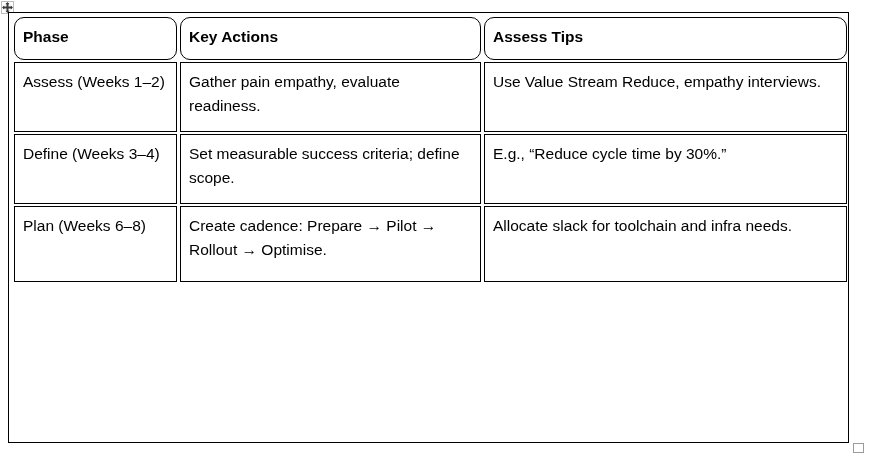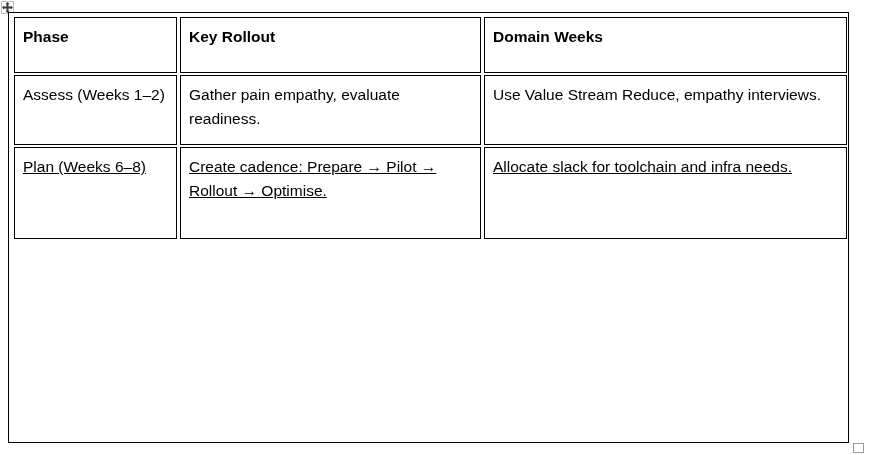--- a/index.html
+++ b/index.html
@@ -69,25 +69,26 @@
     font-family: "Liberation Sans", sans-serif;
     box-sizing: border-box;
   }
 
   col.c1 { width: 163px; }
   col.c2 { width: 301px; }
   col.c3 { width: 363px; }
 
   tr.header-row td {
     font-weight: bold;
-    height: 56px;
+    height: 43px;
+    border-radius: 10px;
   }
 
   tr.body-row td { height: 70px; }
-  tr.row-plan td  { height: 92px; text-decoration: underline; }
+  tr.row-plan td  { height: 76px; }
 
   
   td.v-center { vertical-align: middle; }
 
   
   .spell {
     text-decoration: underline wavy #e01b1b;
     text-decoration-skip-ink: none;
     text-underline-offset: 2px;
   }
@@ -126,30 +127,35 @@
   <div id="table-wrap">
     <table class="doc-table">
       <colgroup>
         <col class="c1">
           <col class="c2">
           <col class="c3">
       </colgroup>
       <tbody>
         <tr class="header-row">
           <td>Phase</td>
-          <td>Key Rollout</td>
-          <td>Domain Weeks</td>
+          <td>Key Actions</td>
+          <td>Assess Tips</td>
         </tr>
 
         <tr class="body-row">
           <td>Assess (Weeks 1–2)</td>
           <td>Gather pain empathy, evaluate readiness.</td>
           <td>Use Value Stream Reduce, empathy interviews.</td>
         </tr>
 
+        <tr class="body-row">
+          <td>Define (Weeks 3–4)</td>
+          <td>Set measurable success criteria; define scope.</td>
+          <td class="v-center">E.g., “Reduce cycle time by 30%.”</td>
+        </tr>
 
 
         <tr class="row-plan">
           <td class="v-center">Plan (Weeks 6–8)</td>
           <td>Create cadence: Prepare → Pilot → Rollout → Optimise.</td>
           <td>Allocate slack for toolchain and infra needs.</td>
         </tr>
 
       </tbody>
     </table>

